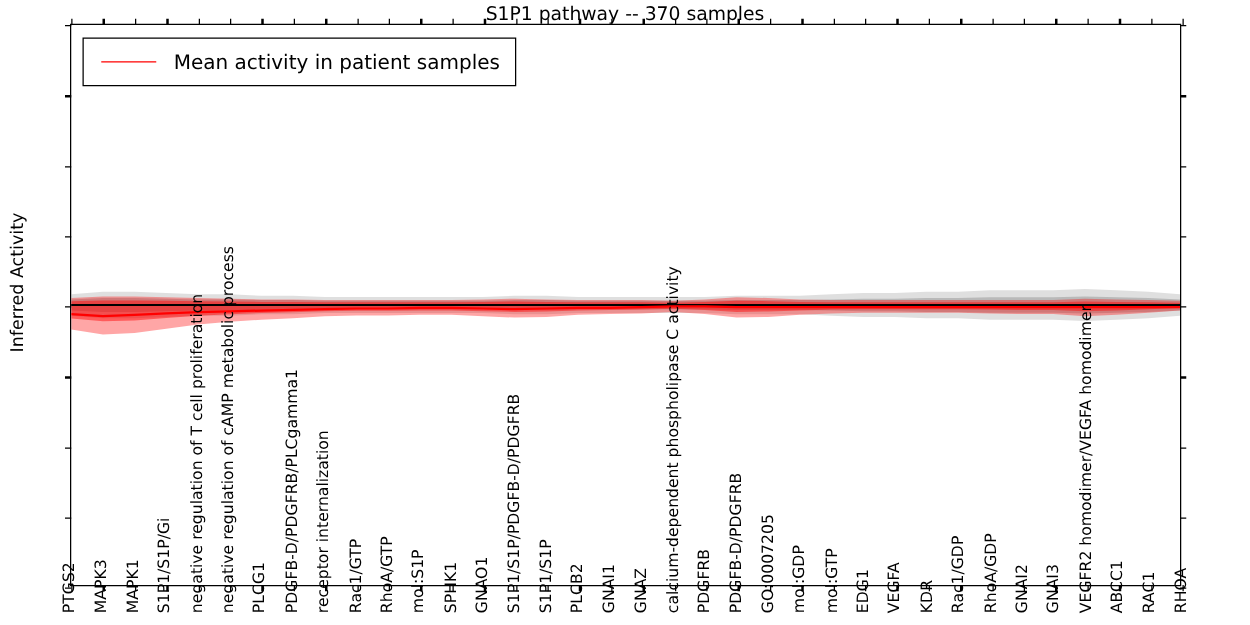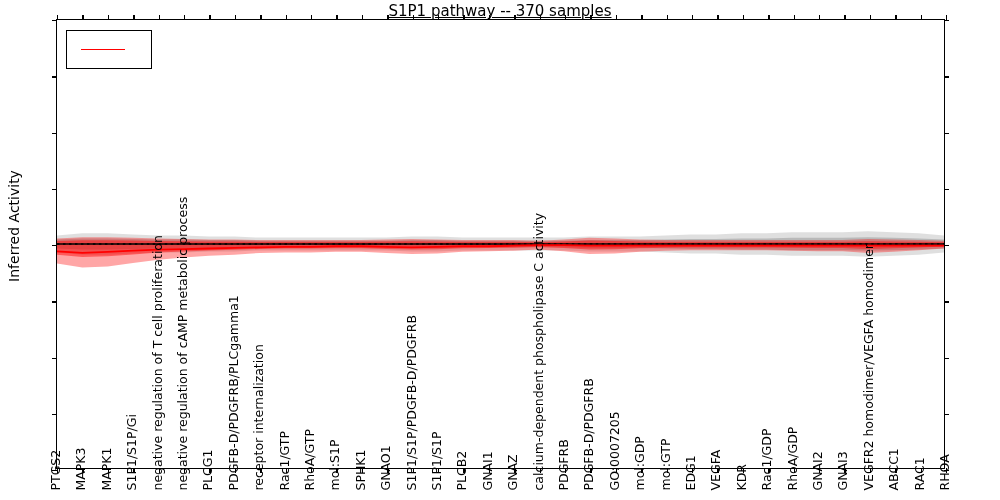--- a/index.html
+++ b/index.html
@@ -21,21 +21,20 @@
     height: 500px;
   }
   .chart-title {
     position: absolute;
     left: 0;
     top: 2px;
     width: 1000px;
     text-align: center;
     font-size: 15px;
     color: #000;
-    text-decoration: underline;
   }
   .ylabel {
     position: absolute;
     left: -86px;
     top: 218px;
     width: 200px;
     text-align: center;
     font-size: 14px;
     color: #000;
     transform: rotate(-90deg);
@@ -279,16 +278,17 @@
         <div class="xtick-label" style="left: 868.6px; top: 458px;">RAC1</div>
         <div class="xtick-mark " style="left: 889px;"></div>
         <div class="xtick-mark top" style="left: 889px;"></div>
         <div class="xtick-label" style="left: 894px; top: 458px;">RHOA</div>
       </div>
   </div>
 
   <div id="legend">
     <div class="legend-row">
       <span class="legend-swatch" style="border-top-color:#ff0000"></span>
+      <span class="legend-text">Mean activity in patient samples</span>
     </div>
   </div>
 
 </div>
 
 </body></html>

